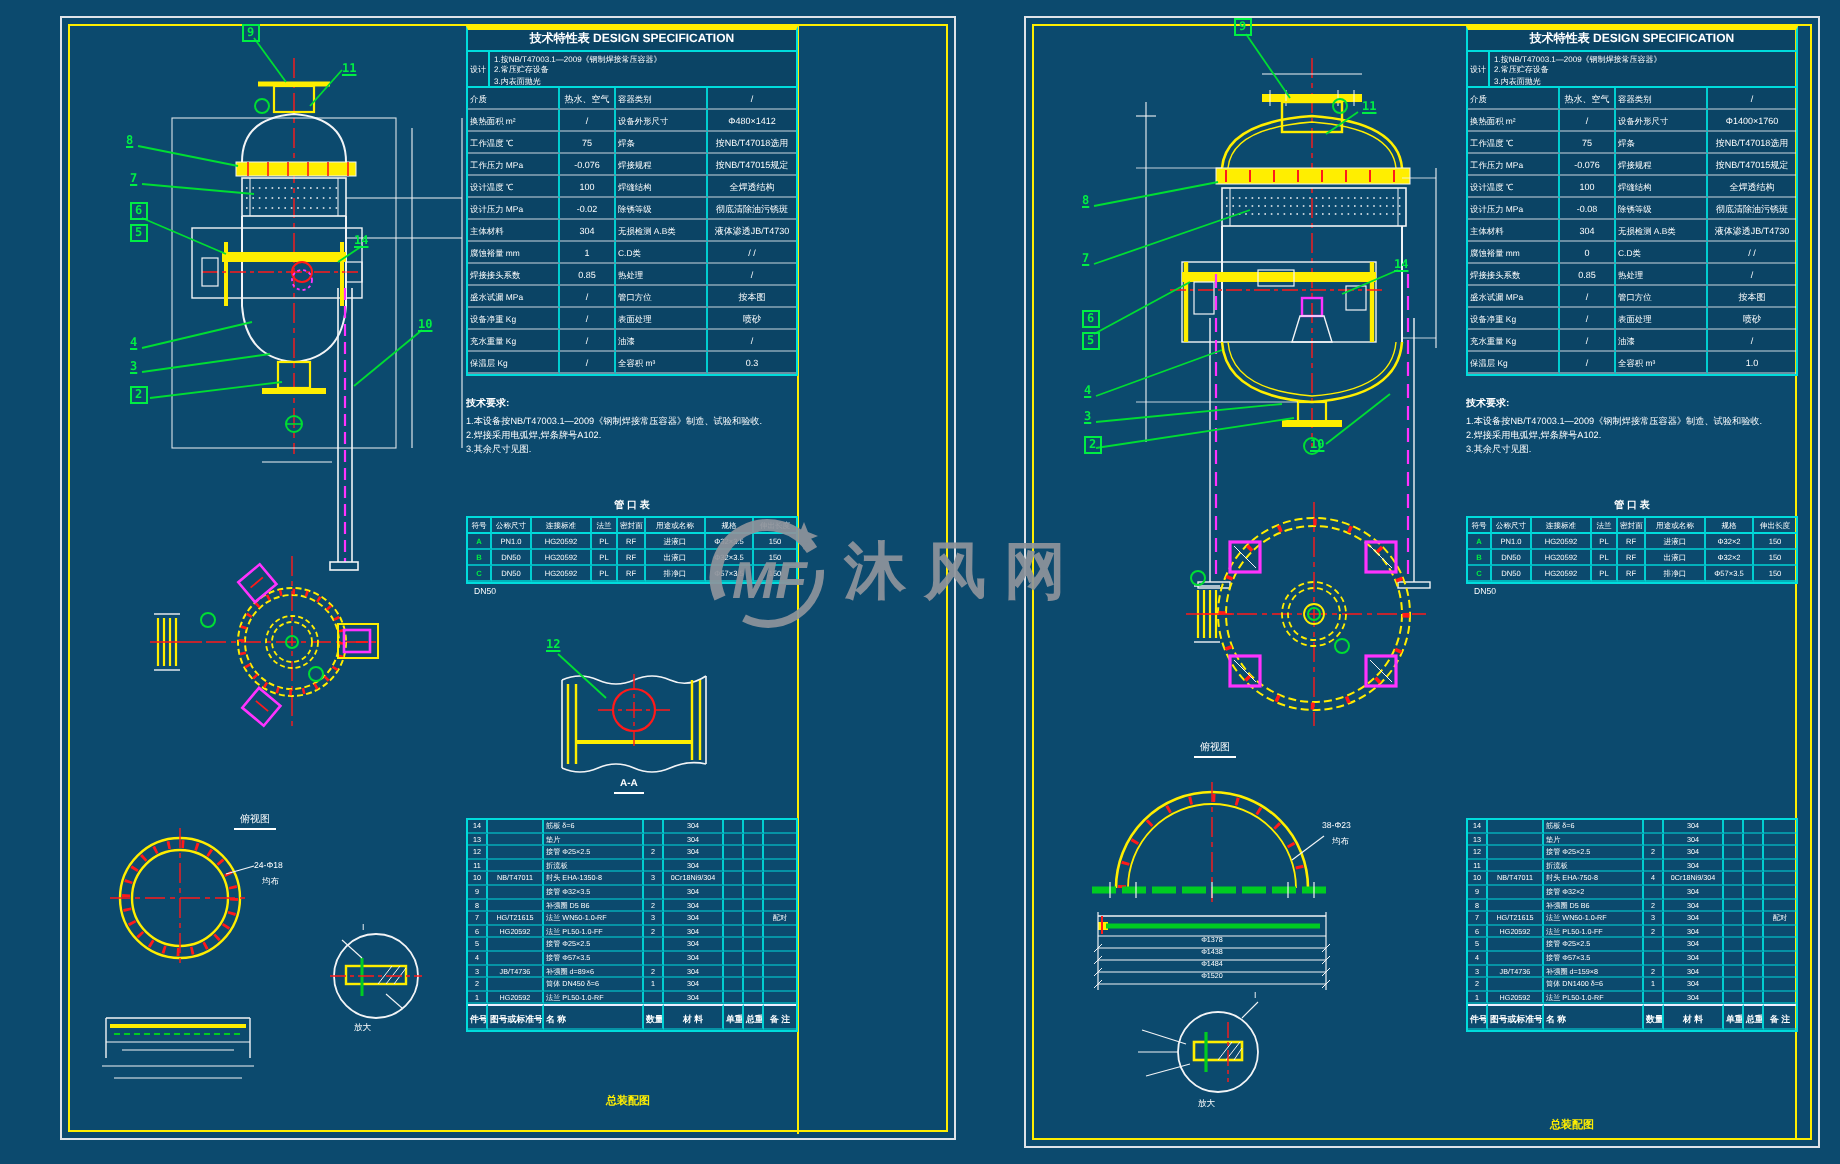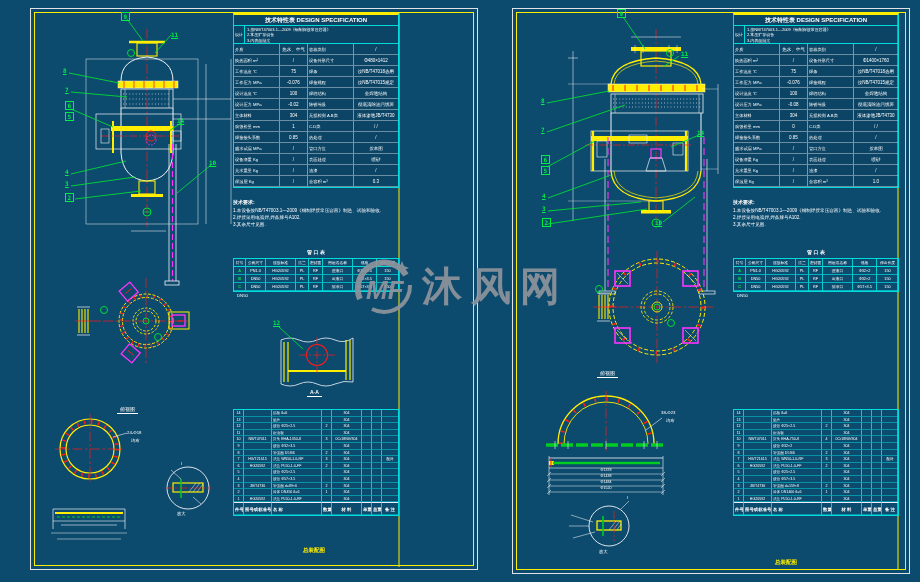--- a/index.html
+++ b/index.html
@@ -49,21 +49,21 @@
   .bal.boxed{border:1px solid #00ee44;padding:0 1.5px;text-decoration:none}
   .cap{position:absolute;color:#fff;font-size:5px;white-space:nowrap}
   .cap.u{border-bottom:1px solid #fff;padding:0 3px 1px}
   .cap.small{font-size:4.3px}
   .ylabel{position:absolute;color:#ffee00;font-size:5.5px;font-weight:bold;white-space:nowrap}
   .dim{position:absolute;color:#fff;font-size:3.6px;white-space:nowrap}
   
   .wm{position:absolute;left:352px;top:246px;width:226px;height:80px;display:flex;align-items:center;
       color:#8f949c;opacity:.92;z-index:40;pointer-events:none}
   .wm-right{margin-left:4px}
-  .wm-brand{font-size:40px;font-weight:bold;letter-spacing:9px;line-height:34px}
+  .wm-brand{font-size:31px;font-weight:bold;letter-spacing:9px;line-height:34px}
   .wm-url{font-size:16.5px;font-weight:bold;letter-spacing:1.5px}
 </style>
 </head>
 <body>
 
 <div class="canvas">
 
   <div class="sheet" style="left:30px;top:8px;width:448px;height:562px">
     <div class="inner"></div>
 

